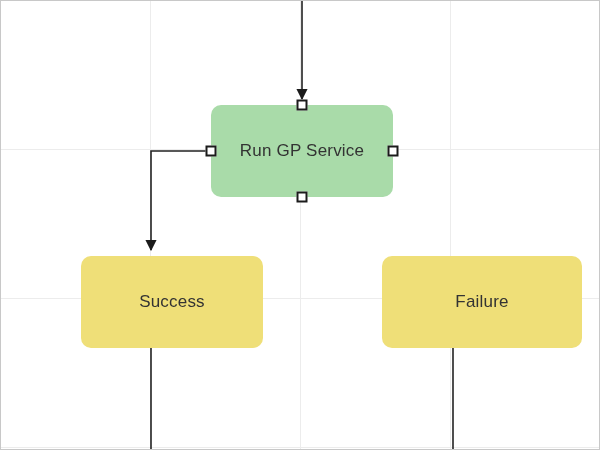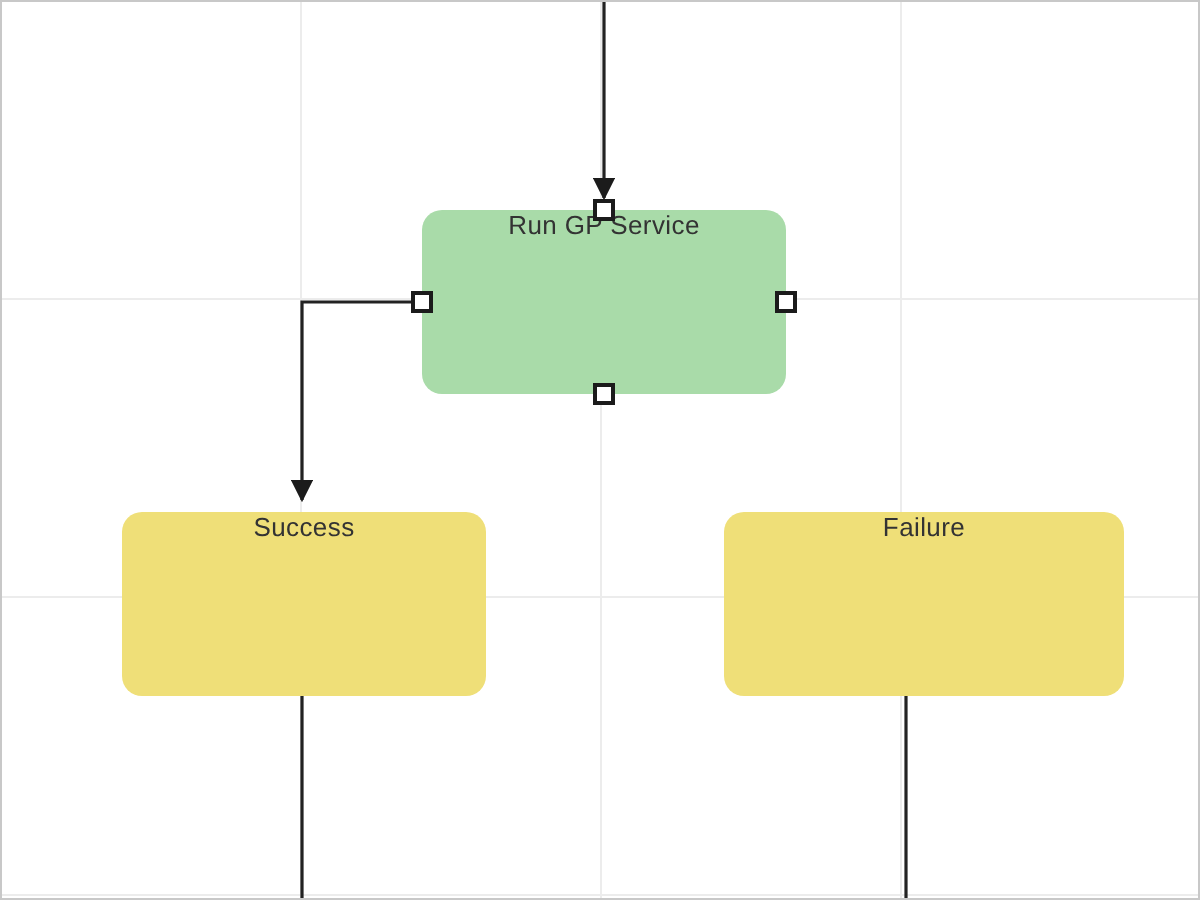--- a/index.html
+++ b/index.html
@@ -41,35 +41,36 @@
     fill: none;
     stroke: #222222;
     stroke-width: 1.6;
   }
   
   .node {
     position: absolute;
     box-sizing: border-box;
     border-radius: 10px;
     display: flex;
-    align-items: flex-start;
+    align-items: center;
     justify-content: center;
-    font-size: 13px;
+    font-size: 17px;
     color: #333333;
     letter-spacing: 0.2px;
     user-select: none;
   }
   .node-label {
     pointer-events: none;
   }
   .node-process {
     background: #a9dba9;
   }
   .node-terminal {
     background: #efdf78;
+    margin-left: 20px;
   }
   
   .handle {
     position: absolute;
     width: 11px;
     height: 11px;
     background: #ffffff;
     border: 2px solid #1b1b1b;
     box-sizing: border-box;
   }

